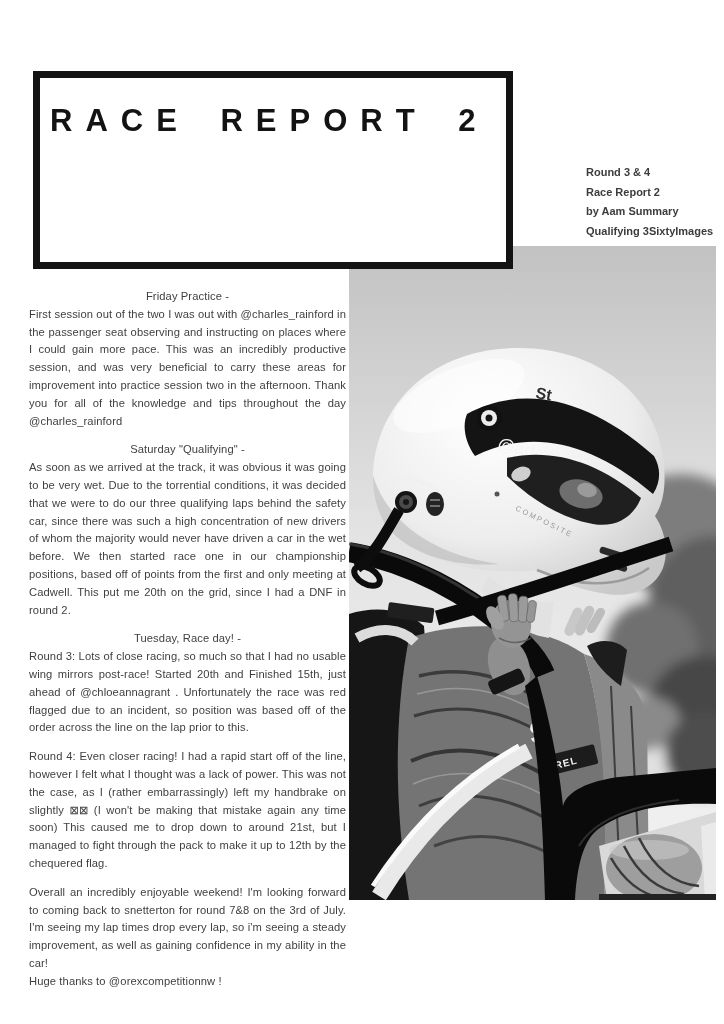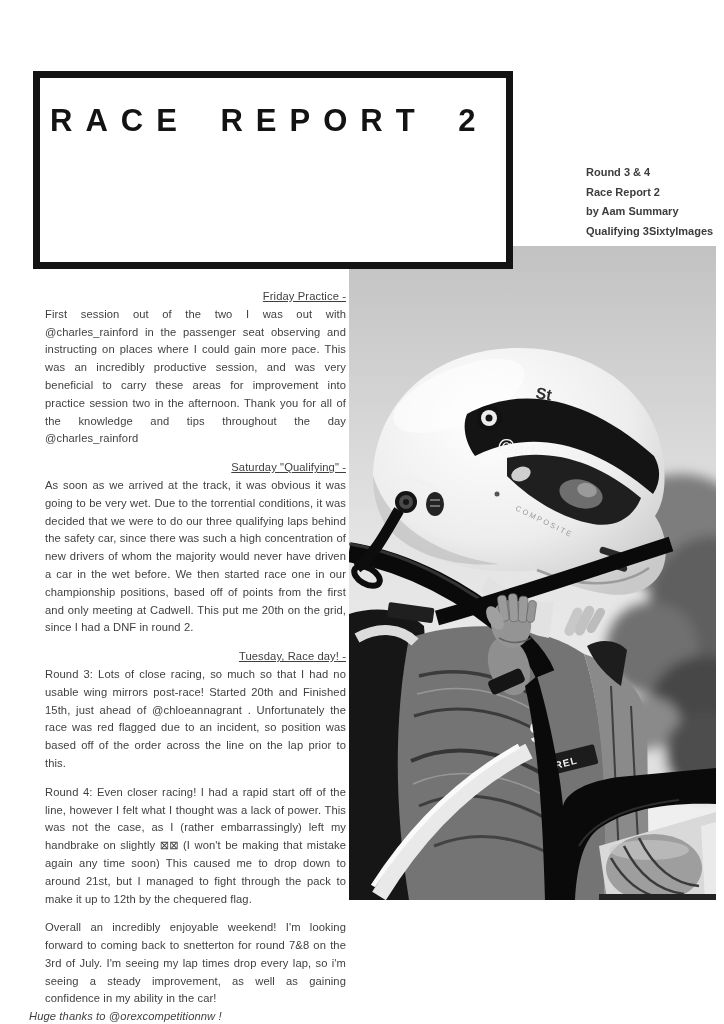--- a/index.html
+++ b/index.html
@@ -25,23 +25,23 @@
   .byline{
     position:absolute;left:538px;top:163px;
     font-size:11px;font-weight:600;line-height:19.5px;color:#3c3c3c;margin-left:48px;
   }
   
   .article{
     position:absolute;left:29px;top:288px;width:317px;
     font-size:11.2px;line-height:17.8px;color:#3f3f3f;letter-spacing:.1px;
   }
   .para{margin:0 0 11px 0;}
-  .para-heading{text-align:right;text-decoration:underline;}
-  .para-body{text-align:justify;margin-left:16px;}
-  .para-extra{text-align:left;font-style:italic;}
+  .para-heading{text-align:center;}
+  .para-body{text-align:justify;}
+  .para-extra{text-align:left;}
 </style>
 </head>
 <body>
 
 <div class="page">
 
   <div class="photo">
     <svg width="367" height="654" viewBox="0 0 367 654" xmlns="http://www.w3.org/2000/svg">
       <defs>
         <linearGradient id="sky" x1="0" y1="0" x2="0" y2="1">

